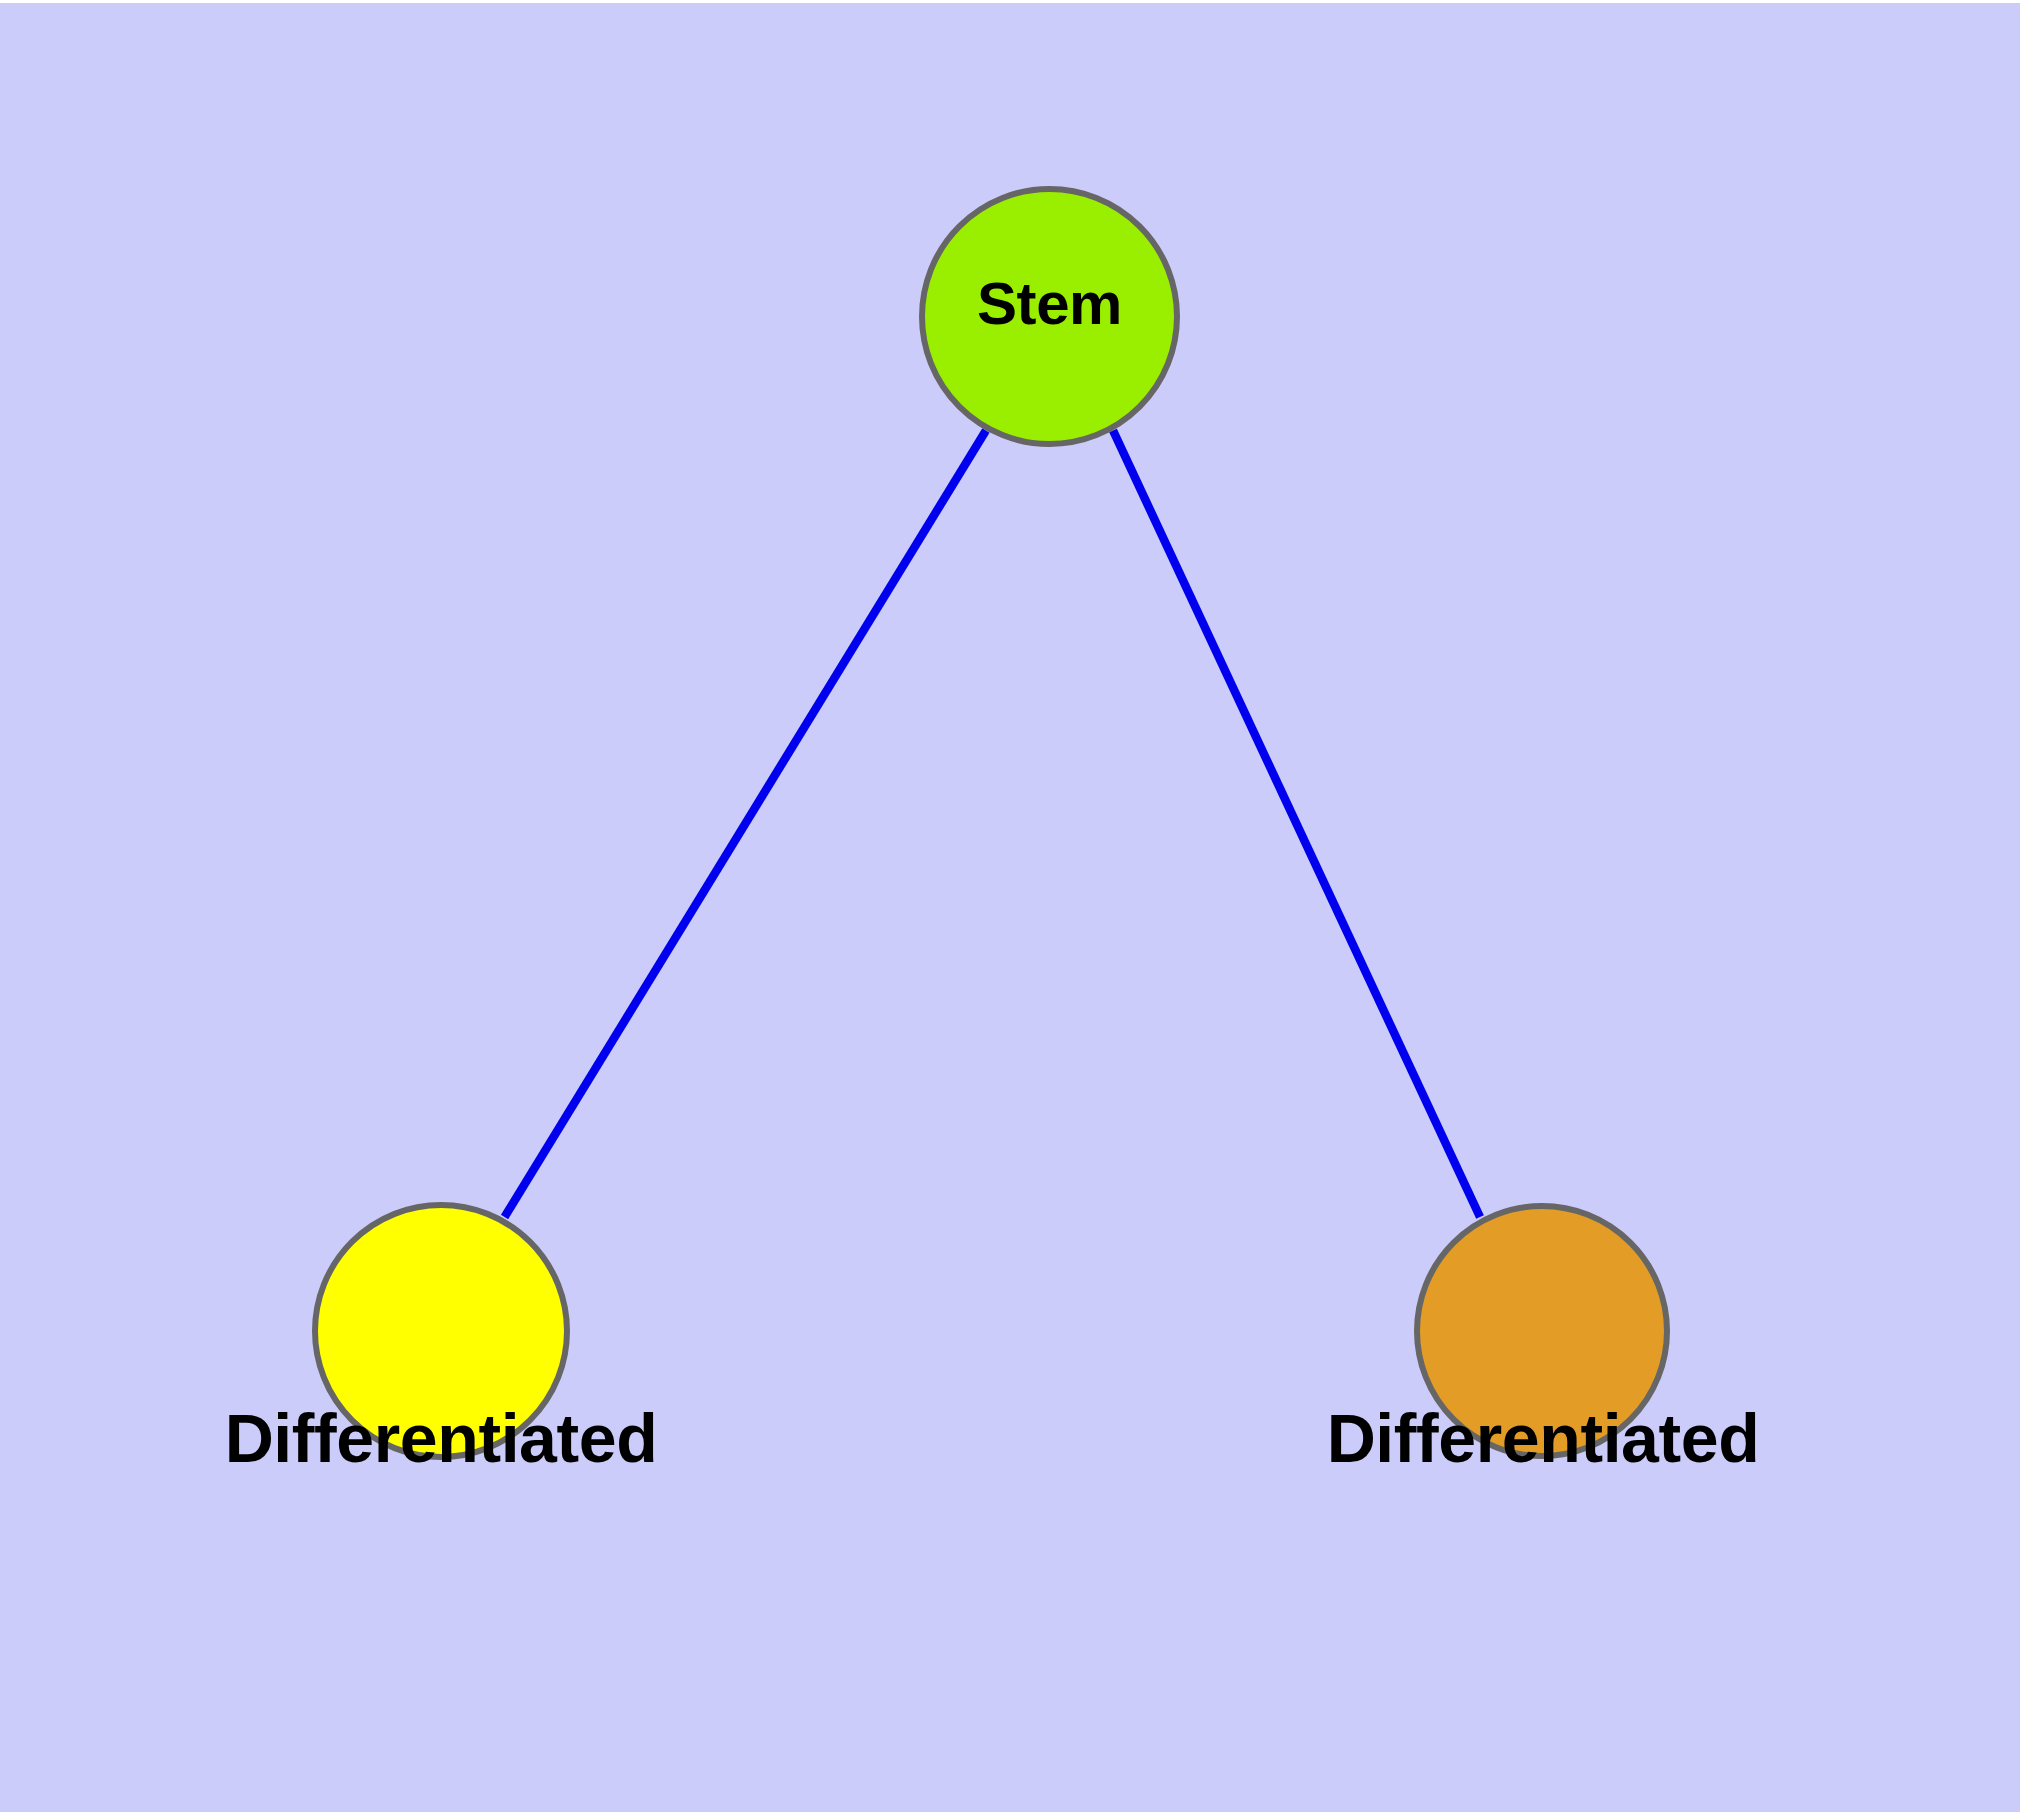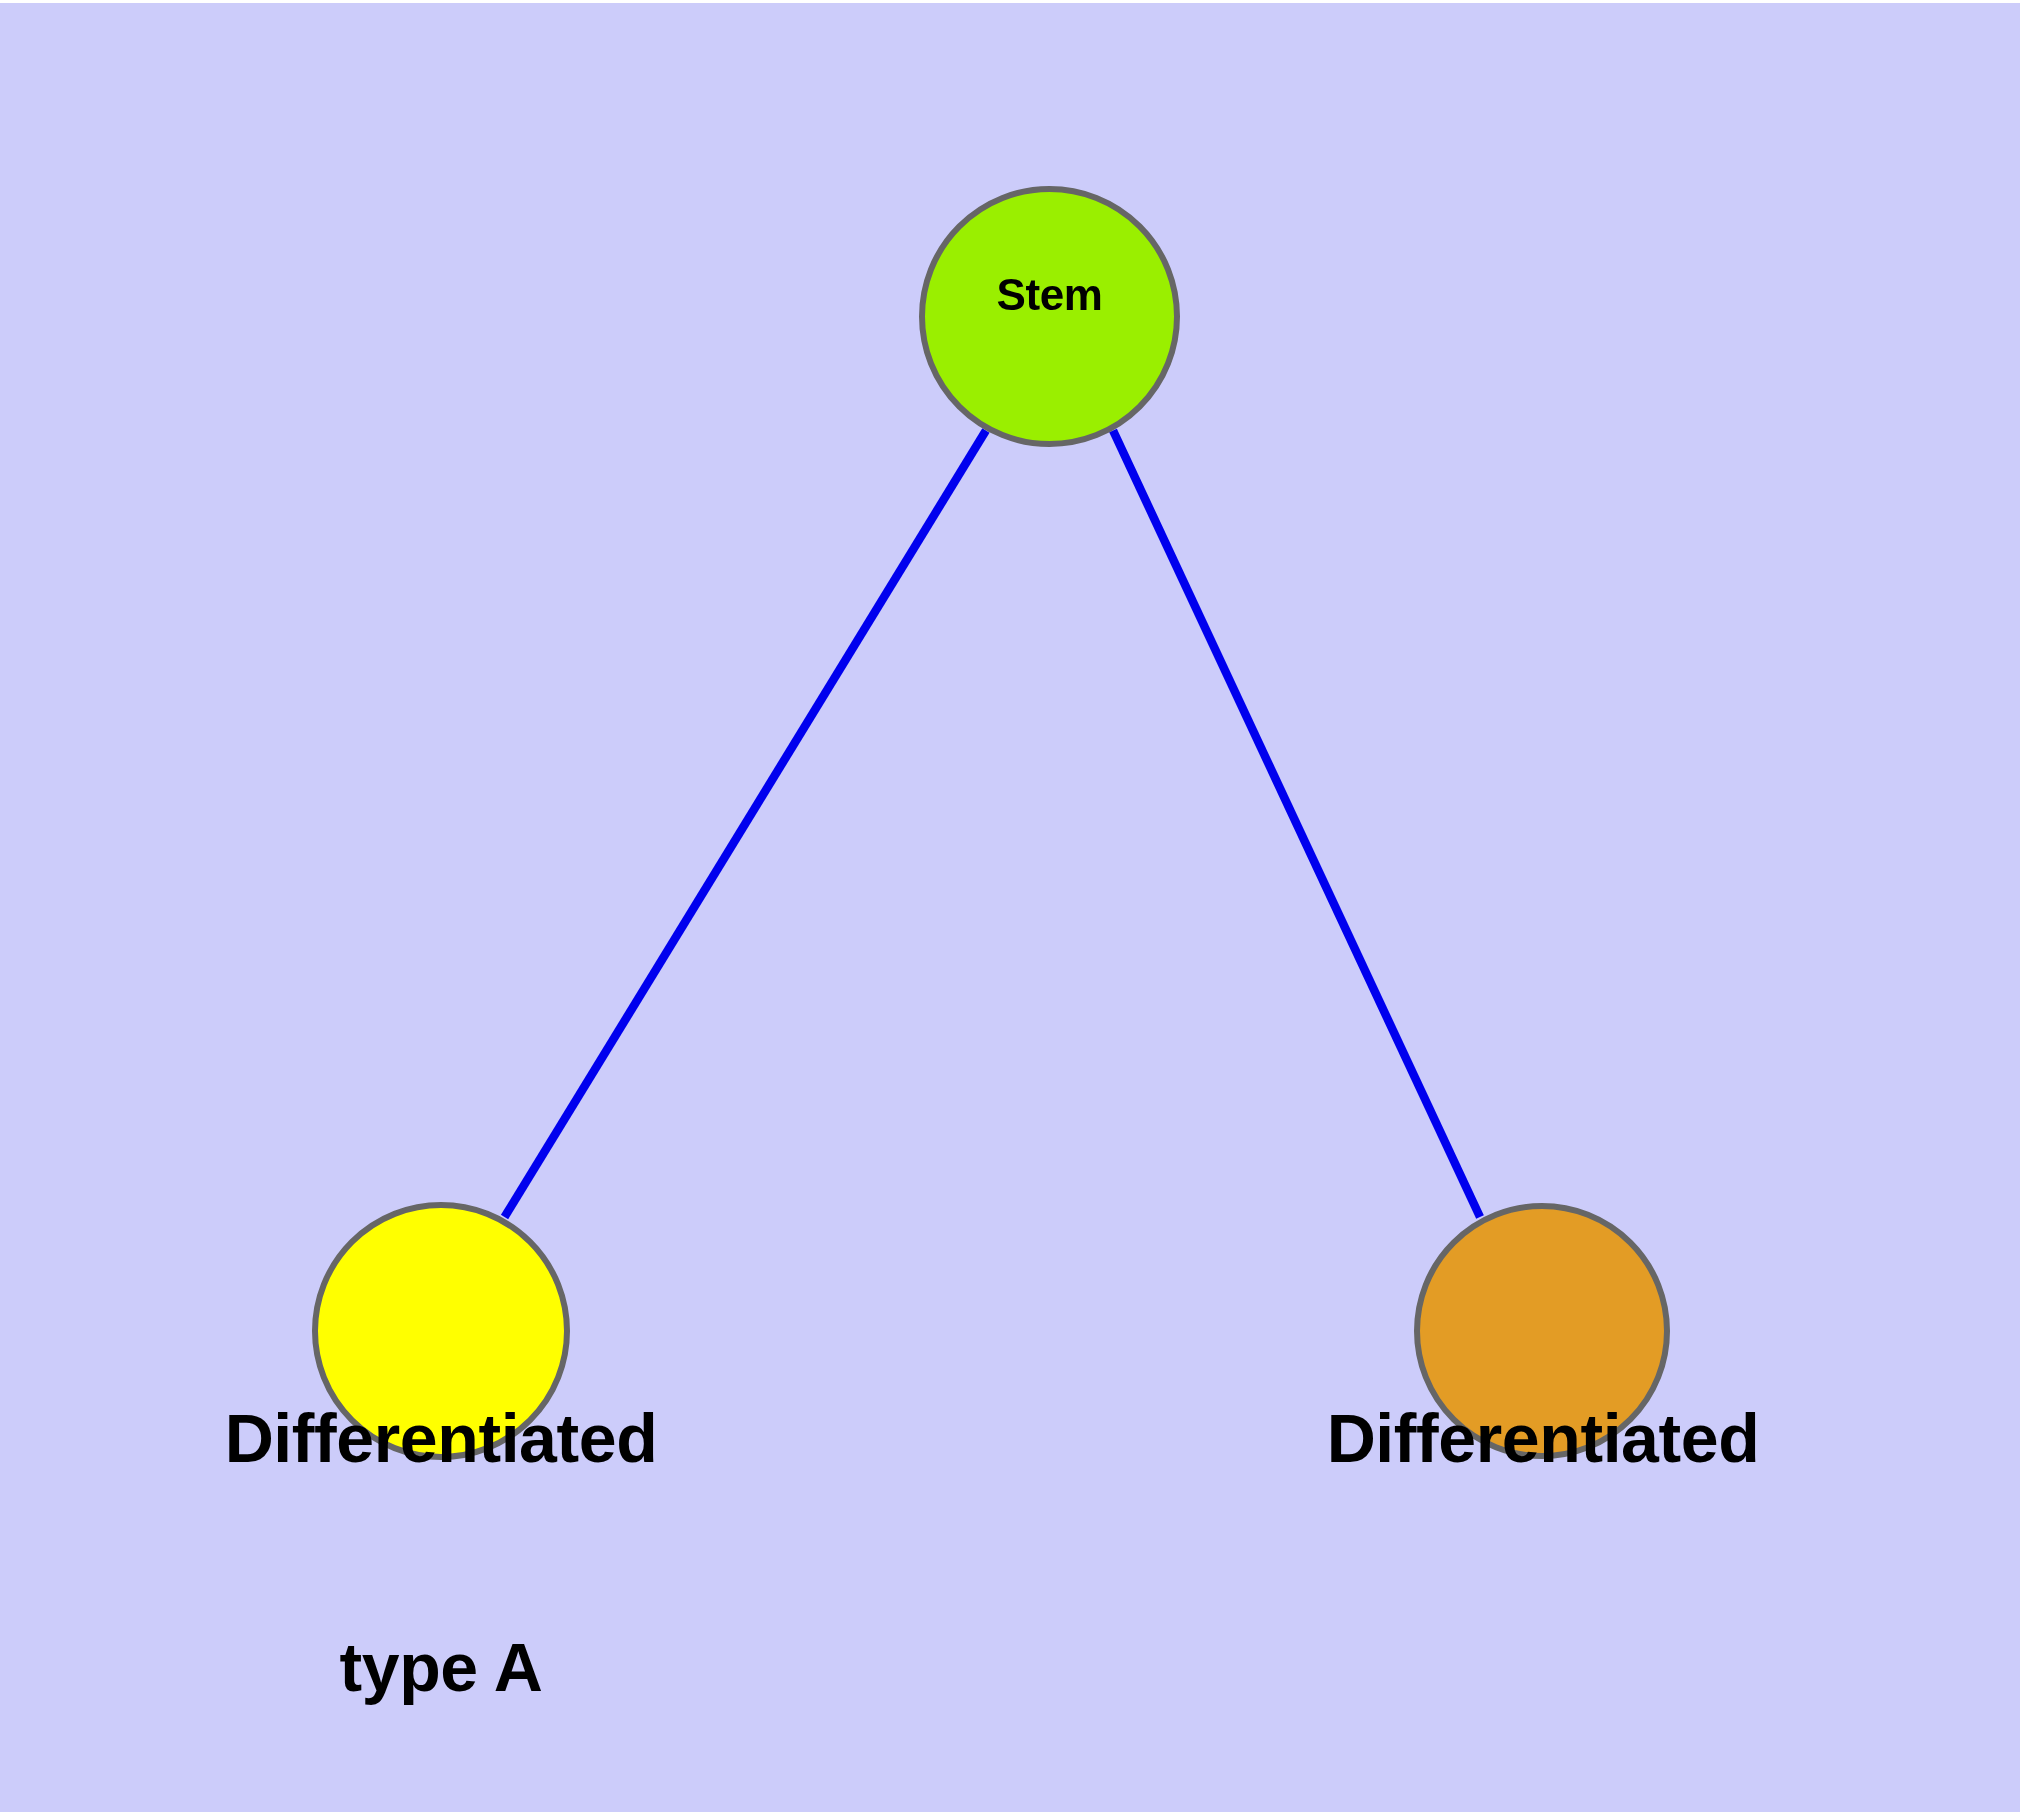--- a/index.html
+++ b/index.html
@@ -51,21 +51,21 @@
     left: 919px;
     top: 186px;
     width: 261px;
     height: 261px;
     background: #9aef00;
   }
   #label-stem {
     left: 795px;
     top: 270px;
     width: 509px;
-    font-size: 44px;
+    font-size: 60px;
   }
   #node-diff-a {
     left: 312px;
     top: 1202px;
     width: 258px;
     height: 258px;
     background: #ffff00;
   }
   #label-diff-a {
     left: 102px;
@@ -100,21 +100,20 @@
   </svg>
 
   <div class="node" id="node-stem"></div>
   <div class="node" id="node-diff-a"></div>
   <div class="node" id="node-diff-b"></div>
 
   <div class="node-label" id="label-stem">Stem</div>
 
   <div class="node-label" id="label-diff-a">
     <div>Differentiated</div>
-    <div>type A</div>
   </div>
 
   <div class="node-label" id="label-diff-b">
     <div>Differentiated</div>
   </div>
 
 </div>
 
 
 </body></html>

